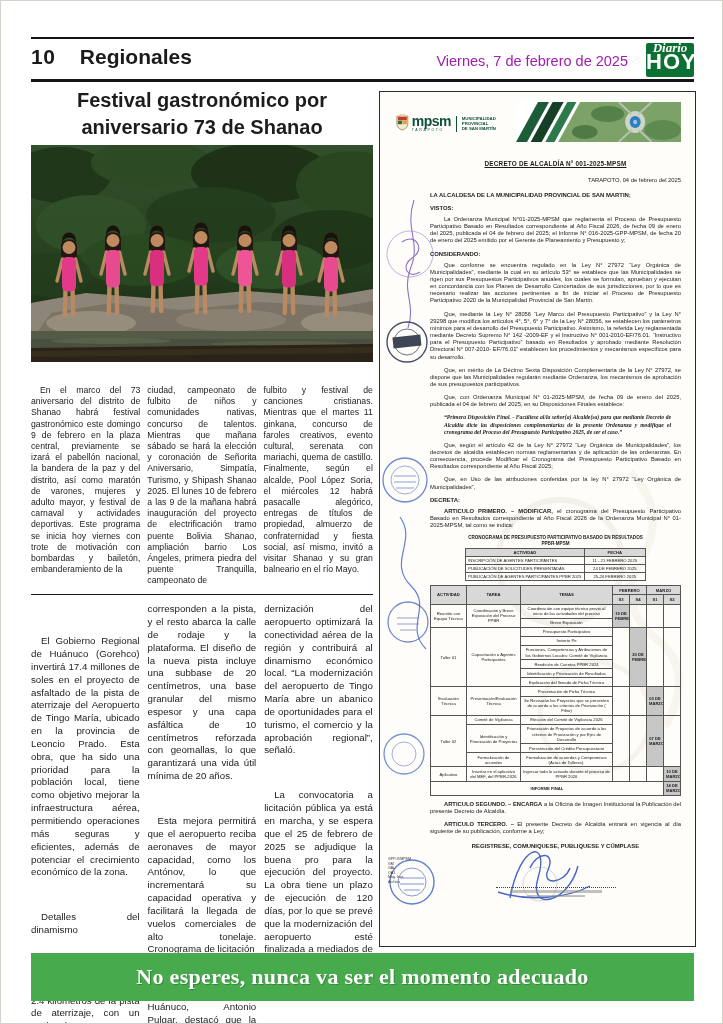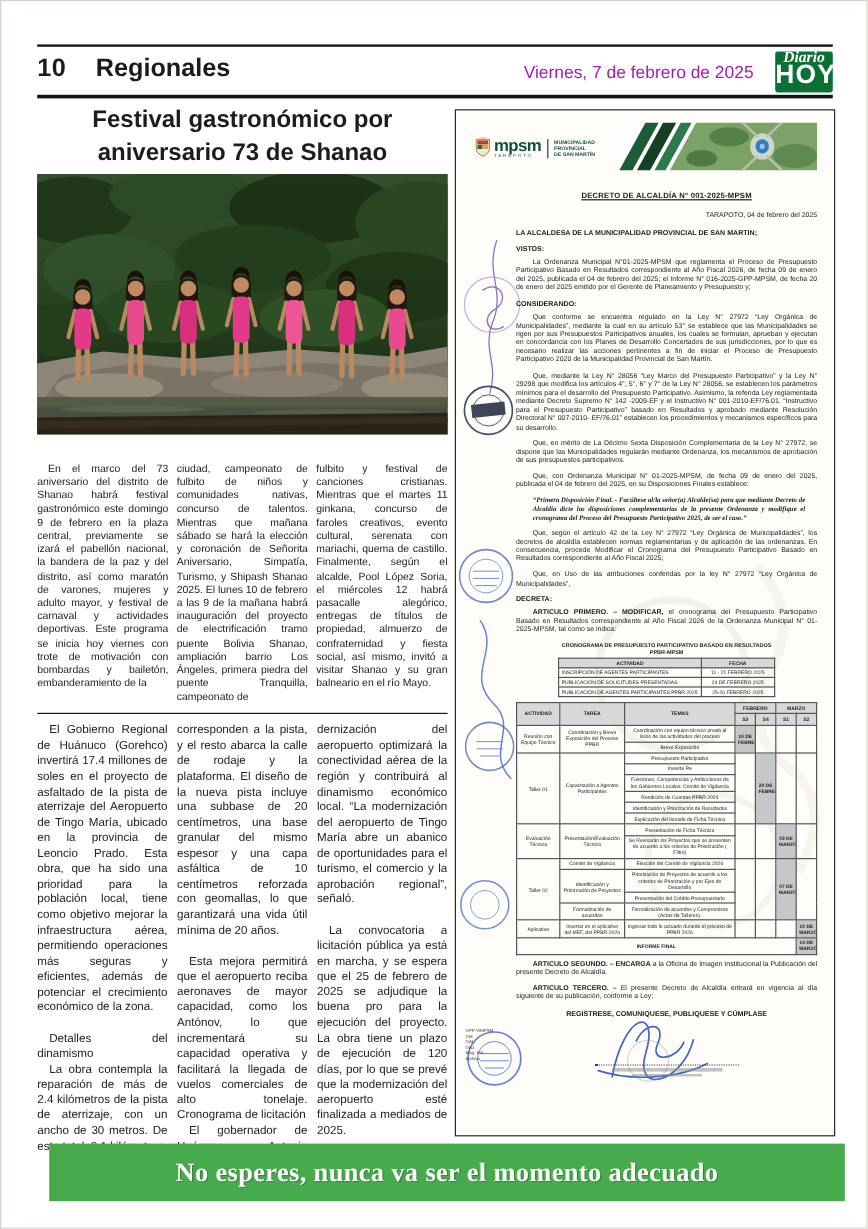--- a/index.html
+++ b/index.html
@@ -27,21 +27,21 @@
   .photo { display:block; width:342px; height:217px; margin-top:4px; background:#2c4526; }
   .a1-cols { display:flex; gap:7px; margin-top:23px; }
   .a1-cols .col { width:109.3px; font-size:8.7px; line-height:11.2px; text-align:justify; color:#222; }
   .a1-cols .col.first { text-indent:9px; }
   .divider { margin-top:7px; height:1.5px; background:#1a1a1a; }
   .a2-title { margin-top:6px; font-size:19px; line-height:21.5px; font-weight:bold; text-align:center; color:#1c1c1c; }
   .a2-cols { display:flex; gap:8px; margin-top:8px; }
   .a2-cols .col { width:108.6px; font-size:9.7px; line-height:12.85px; text-align:justify; color:#222; }
   .a2-cols p { margin:0; }
   .a2-cols p.gap { margin-top:12.8px; }
-  .a2-cols p.ind { text-indent:10px; }
+  .a2-cols p.ind { text-indent:10px;margin-top:32px; }
 
   
   .doc { position:absolute; left:378px; top:90px; width:317px; height:856px;
          border:1.5px solid #2a2a2a; background:#fffdf9; overflow:hidden; }
   .doc-inner { position:relative; width:100%; height:100%; padding:8px 14px 6px 50px; z-index:2; }
   .doc-head { display:flex; align-items:center; margin-left:-34px; height:44px; }
   .mpsm { display:flex; align-items:flex-end; gap:3px; width:118px; flex:none; }
   .mpsm .word { color:#0d4f3c; }
   .mpsm .acr { font-size:14px; font-weight:bold; letter-spacing:-0.5px; line-height:13px; }
   .mpsm .city { font-size:3.6px; letter-spacing:1.6px; line-height:4px; }
@@ -70,21 +70,21 @@
   .big-tbl td.date { background:#c7c7c7; font-weight:bold; font-size:4.1px; }
   .closing { text-align:center; font-size:5.9px; font-weight:bold; margin:8px 0 2px; }
   .sig-area { position:relative; height:66px; }
   .sig-center { position:absolute; left:50%; top:0; transform:translateX(-50%); width:120px; text-align:center; }
   .sig-line { border-top:0.6px dotted #444; margin-top:36px; }
   .redact { height:2.5px; background:#8f8f8f; opacity:0.55; margin:2px auto 0; }
   .dist { position:absolute; left:-42px; top:6px; font-size:3.6px; line-height:4.5px; color:#333; }
   .stamps { position:absolute; inset:0; z-index:1; pointer-events:none; }
 
   
-  .banner { position:absolute; left:40px; top:952px; width:663px; height:48px; background:#47ab4d;
+  .banner { position:absolute; left:30px; top:952px; width:663px; height:48px; background:#47ab4d;
             display:flex; align-items:center; justify-content:center; }
   .banner-text { color:#fff; font-family:"Liberation Serif",serif; font-weight:bold; font-size:22px;
                  letter-spacing:0.3px; text-shadow:1px 1px 0 rgba(0,0,0,0.22); }
 </style>
 </head>
 <body>
 
 <div class="page">
 
   <div class="rule-top"></div>

